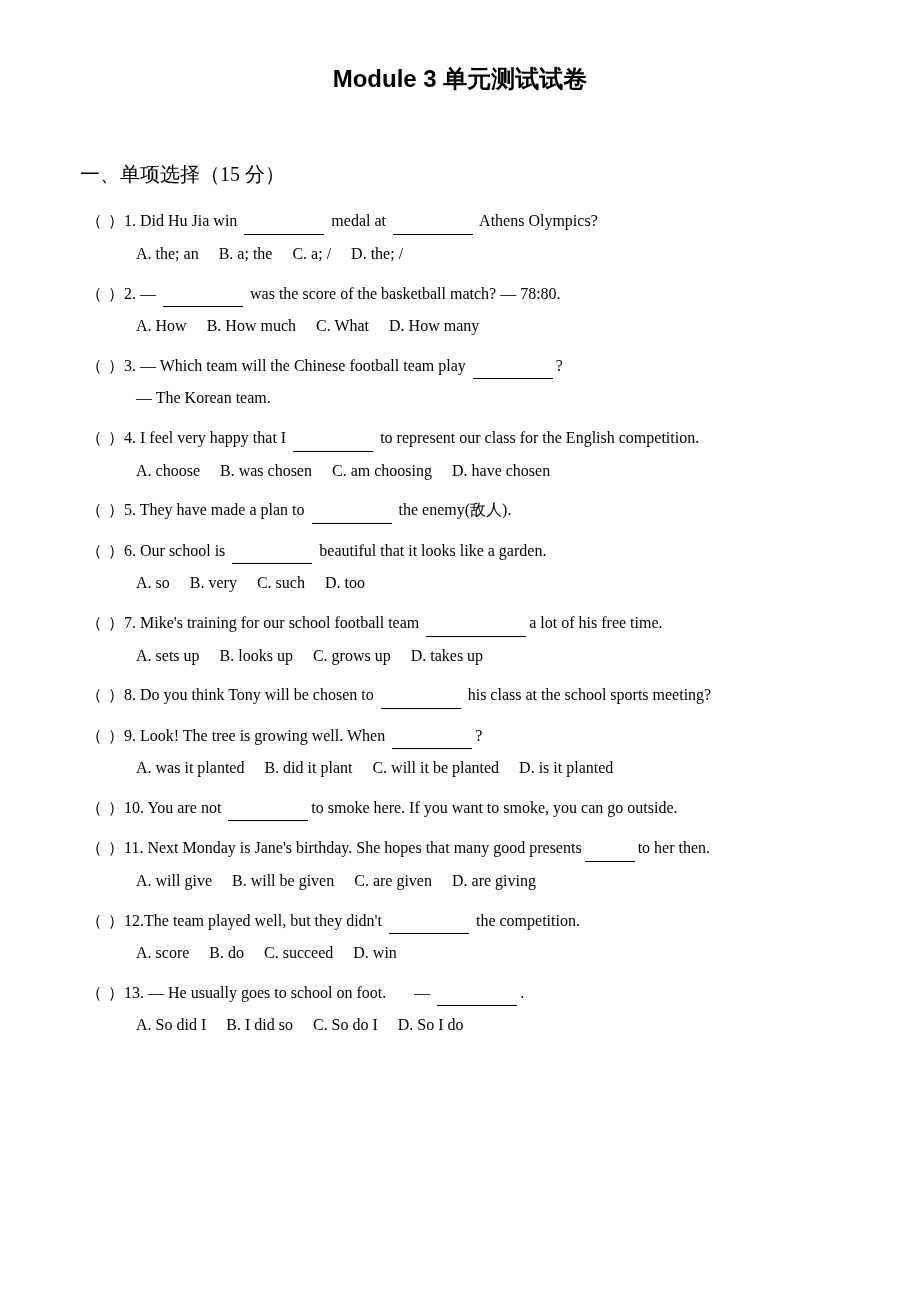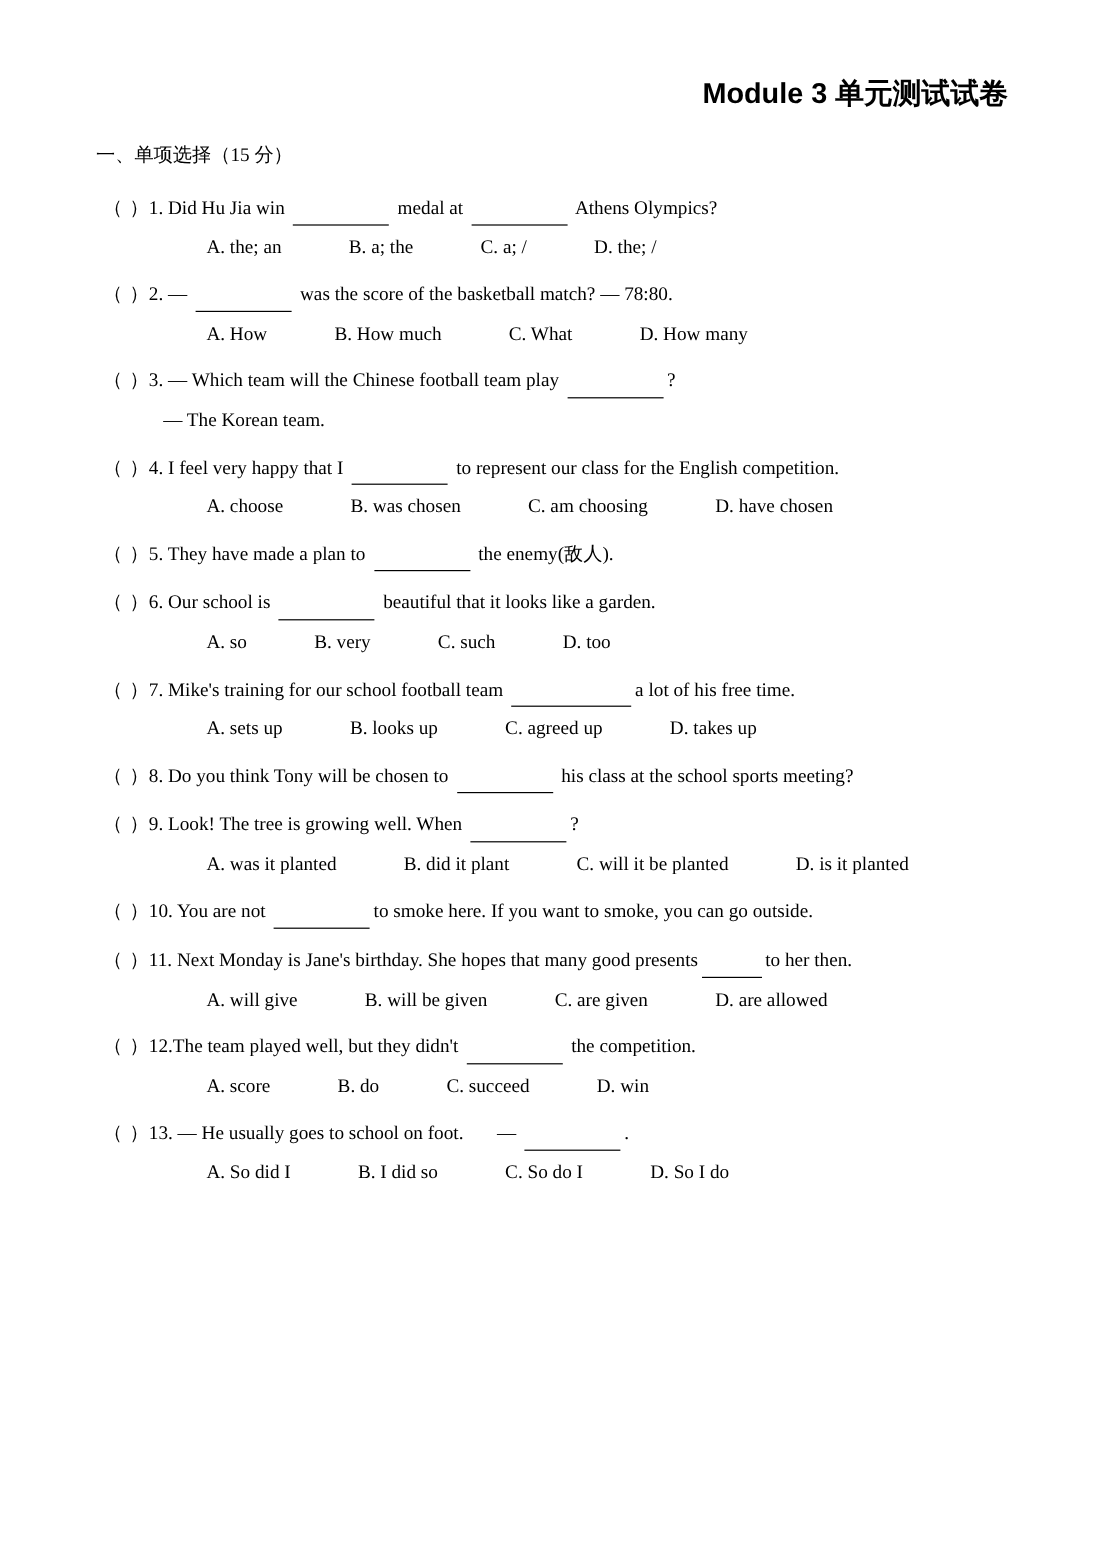--- a/index.html
+++ b/index.html
@@ -11,28 +11,28 @@
       background: #fff;
       font-family: "SimSun", "STSong", serif;
       font-size: 16px;
       color: #000;
       width: 920px;
       min-height: 1302px;
       padding: 60px 80px 60px 80px;
       line-height: 1.6;
     }
     .page-title {
-      text-align: right;
+      text-align: center;
       font-size: 24px;
       font-weight: bold;
-      margin-bottom: 19px;
+      margin-bottom: 60px;
       font-family: "SimHei", "STHeiti", sans-serif;
     }
     .section-header {
-      font-size: 16px;
+      font-size: 20px;
       margin-bottom: 18px;
     }
     .question-block {
       margin-bottom: 14px;
     }
     .question-line {
       display: flex;
       align-items: baseline;
       margin-bottom: 6px;
     }
@@ -66,21 +66,20 @@
     }
     .options-line {
       margin-left: 56px;
       margin-bottom: 10px;
       display: flex;
       gap: 20px;
       flex-wrap: wrap;
     }
     .option {
       white-space: nowrap;
-      margin-left: 36px;
     }
     .sub-line {
       margin-left: 56px;
       margin-bottom: 6px;
     }
   </style>
 </head>
 <body>
 
 <h1 class="page-title">Module 3 单元测试试卷</h1>
@@ -169,21 +168,21 @@
 <div class="question-block">
   <div class="question-line">
     <span class="paren">（</span>
     <span class="q-text">
       ）7. Mike's training for our school football team <span class="blank-lg">&nbsp;&nbsp;&nbsp;&nbsp;&nbsp;&nbsp;</span>a lot of his free time.
     </span>
   </div>
   <div class="options-line">
     <span class="option">A. sets up</span>
     <span class="option">B. looks up</span>
-    <span class="option">C. agreed up</span>
+    <span class="option">C. grows up</span>
     <span class="option">D. takes up</span>
   </div>
 </div>
 
 <div class="question-block">
   <div class="question-line">
     <span class="paren">（</span>
     <span class="q-text">
       ）8. Do you think Tony will be chosen to <span class="blank">&nbsp;&nbsp;&nbsp;&nbsp;&nbsp;&nbsp;</span> his class at the school sports meeting?
     </span>
@@ -218,21 +217,21 @@
   <div class="question-line">
     <span class="paren">（</span>
     <span class="q-text">
       ）11. Next Monday is Jane's birthday. She hopes that many good presents<span class="blank-sm">&nbsp;&nbsp;&nbsp;&nbsp;</span>to her then.
     </span>
   </div>
   <div class="options-line">
     <span class="option">A. will give</span>
     <span class="option">B. will be given</span>
     <span class="option">C. are given</span>
-    <span class="option">D. are allowed</span>
+    <span class="option">D. are giving</span>
   </div>
 </div>
 
 <div class="question-block">
   <div class="question-line">
     <span class="paren">（</span>
     <span class="q-text">
       ）12.The team played well, but they didn't <span class="blank">&nbsp;&nbsp;&nbsp;&nbsp;&nbsp;&nbsp;</span> the competition.
     </span>
   </div>

